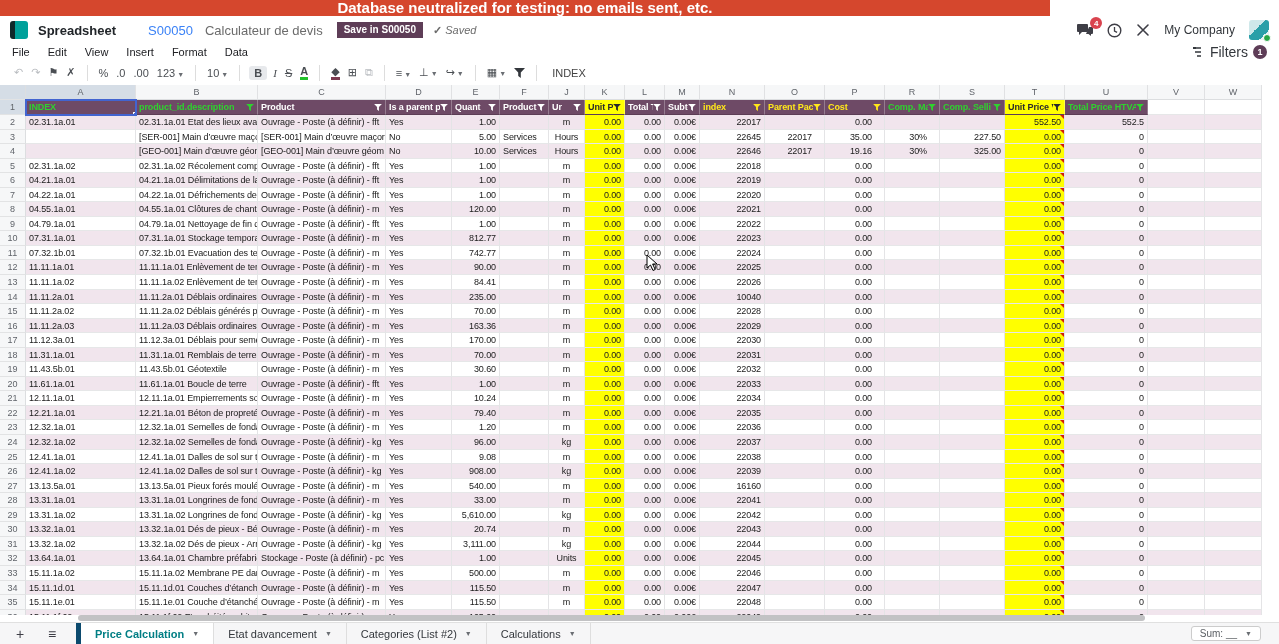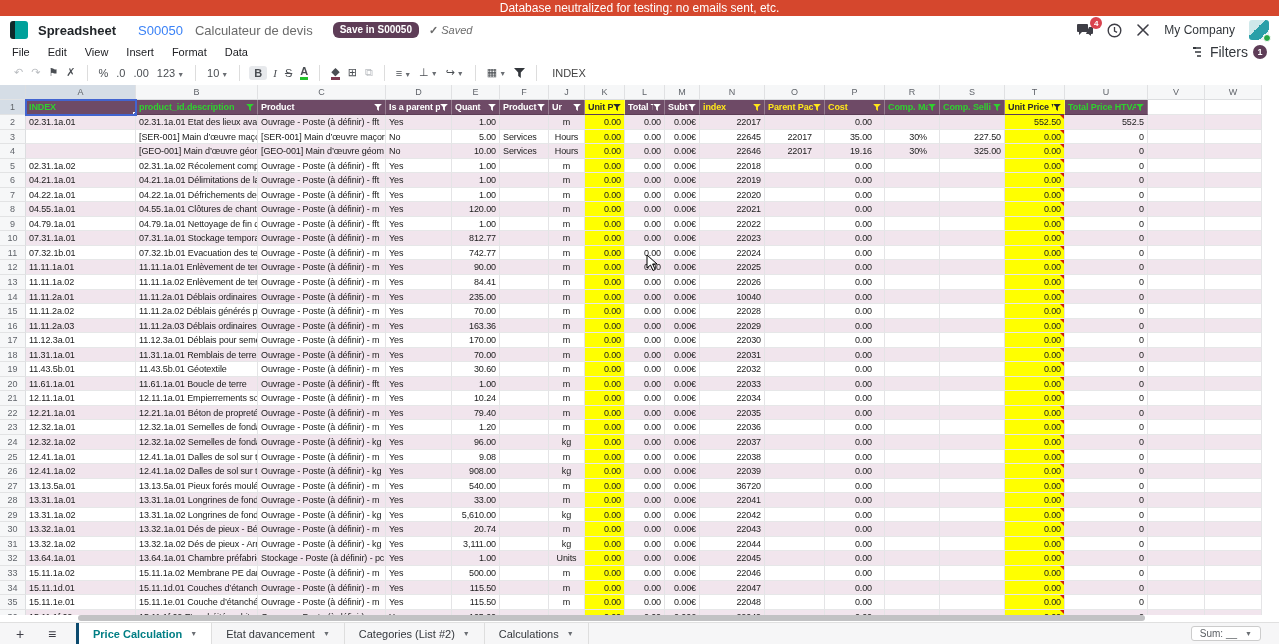--- a/index.html
+++ b/index.html
@@ -1,32 +1,32 @@
 <!DOCTYPE html>
 <html><head>
 <meta charset="utf-8">
 <style>
   * { box-sizing: border-box; margin:0; padding:0; }
   html,body { width:1279px; height:644px; overflow:hidden; background:#fff;
     font-family:"Liberation Sans", sans-serif; }
 
   
-  .banner { position:absolute; left:0; top:0; width:1279px; height:16px; background:#d5472d;
-    color:#fff; font-size:12px; font-weight:normal; text-align:center; line-height:16px; }
+  .banner { position:absolute; left:0; top:0; width:1050px; height:16px; background:#d5472d;
+    color:#fff; font-size:15px; font-weight:bold; text-align:center; line-height:16px; }
 
   
   .titlebar { position:absolute; left:0; top:16px; width:1279px; height:28px;
     display:flex; align-items:center; padding:0 10px; }
   .logo { width:18px; height:18px; border-radius:3px; margin-right:10px;
     background:linear-gradient(90deg,#10282a 0 30%,#00a09a 30% 100%); }
-  .app-name { font-size:13px; font-weight:bold; color:#212529; margin-right:22px; }
+  .app-name { font-size:13px; font-weight:bold; color:#212529; margin-right:32px; }
   .doc-ref { font-size:13px; color:#3b82f6; margin-right:12px; }
-  .doc-title { font-size:13px; color:#6b6b6b; margin-right:20px; }
+  .doc-title { font-size:13px; color:#6b6b6b; margin-right:14px; }
   .save-badge { background:#5e3d57; color:#fff; font-size:10px; font-weight:bold;
-    padding:2px 7px 3px; border-radius:6px; margin-right:10px; }
+    padding:2px 7px 3px; border-radius:0; margin-right:10px; }
   .saved { font-size:11px; color:#6b6b6b; font-style:italic; }
   .saved .chk { font-style:normal; font-weight:bold; margin-right:3px; }
   .systray { margin-left:auto; display:flex; align-items:center; gap:14px; }
   .icon-btn { position:relative; color:#3e3e46; display:flex; align-items:center; }
   .chat-badge { position:absolute; top:-6px; right:-9px; background:#d9434e; color:#fff;
     font-size:8px; font-weight:bold; min-width:12px; height:12px; border-radius:7px;
     display:flex; align-items:center; justify-content:center; padding:0 2px; }
   .company { font-size:12px; color:#33373c; }
   .avatar { position:relative; width:20px; height:20px; border-radius:3px;
     background:linear-gradient(135deg,#cfe8ea 0 40%,#2a9fa8 40% 75%, #e8f2f3 75%); }
@@ -106,21 +106,21 @@
   .hthumb { position:absolute; left:78px; top:0; width:1067px; height:6px; background:#c2c2c4; border-radius:4px; }
 
   
   .footer { position:absolute; left:0; top:622px; width:1279px; height:22px; background:#f6f6f7;
     border-top:1px solid #e0e0e0; display:flex; align-items:stretch; }
   .f-btn { width:24px; display:flex; align-items:center; justify-content:center;
     font-size:14px; color:#3e3e46; margin-left:8px; }
   .tabs { display:flex; margin-left:12px; }
   .tab { display:flex; align-items:center; gap:6px; padding:0 14px; font-size:11px; color:#33373c;
     border-right:1px solid #dedede; }
-  .tab:first-child { border-left:3px solid #0c4a6e; }
+  .tab:first-child { border-left:5px solid #0c4a6e; }
   .tab.active { background:#fff; color:#017e84; font-weight:bold; }
   .sum-box { margin-left:auto; align-self:center; margin-right:18px; display:flex; align-items:center;
     gap:6px; border:1px solid #ccc; border-radius:3px; background:#fff; padding:1px 8px;
     font-size:10px; color:#5a5e63; }
 
   .cursor { position:absolute; left:646px; top:254px; z-index:9; }
   svg { display:block; }
 </style>
 </head>
 <body>
@@ -928,21 +928,21 @@
       <div class="g-cell al-left w-a">13.13.5a.01</div>
       <div class="g-cell al-left w-b">13.13.5a.01 Pieux forés moulés</div>
       <div class="g-cell al-left w-c">Ouvrage - Poste (à définir) - m</div>
       <div class="g-cell al-left w-d">Yes</div>
       <div class="g-cell al-right w-e">540.00</div>
       <div class="g-cell al-left w-f"></div>
       <div class="g-cell al-center w-j">m</div>
       <div class="g-cell al-right w-k ybg">0.00</div>
       <div class="g-cell al-right w-l">0.00</div>
       <div class="g-cell al-right w-m">0.00€</div>
-      <div class="g-cell al-right w-n">36720</div>
+      <div class="g-cell al-right w-n">16160</div>
       <div class="g-cell al-right w-o pr"></div>
       <div class="g-cell al-right w-p pr">0.00</div>
       <div class="g-cell al-right w-r pr"></div>
       <div class="g-cell al-right w-s"></div>
       <div class="g-cell al-right w-t ybg note">0.00</div>
       <div class="g-cell al-right w-u">0</div>
       <div class="g-cell al-left w-v"></div>
       <div class="g-cell al-left w-w"></div>
     </div>
     <div class="g-row g-data band">

